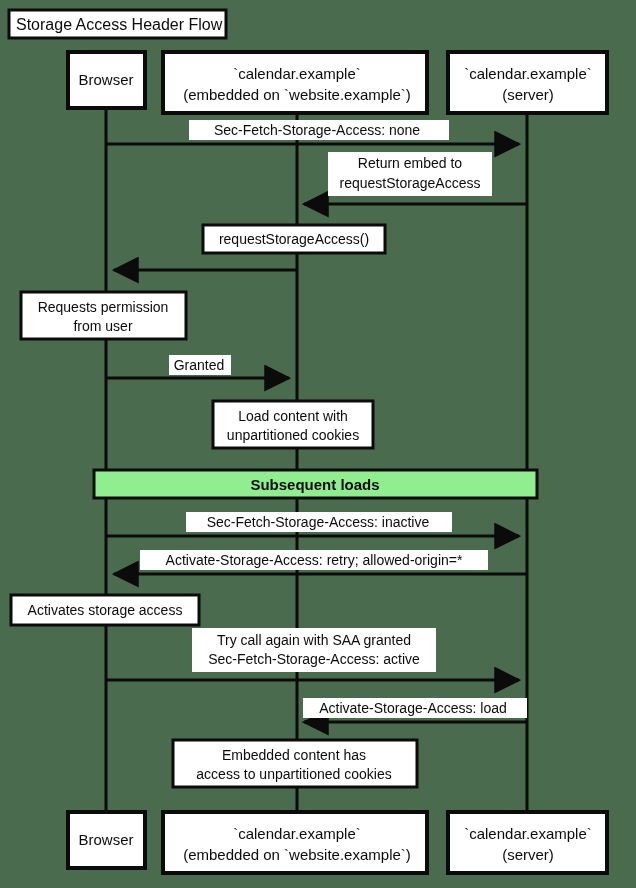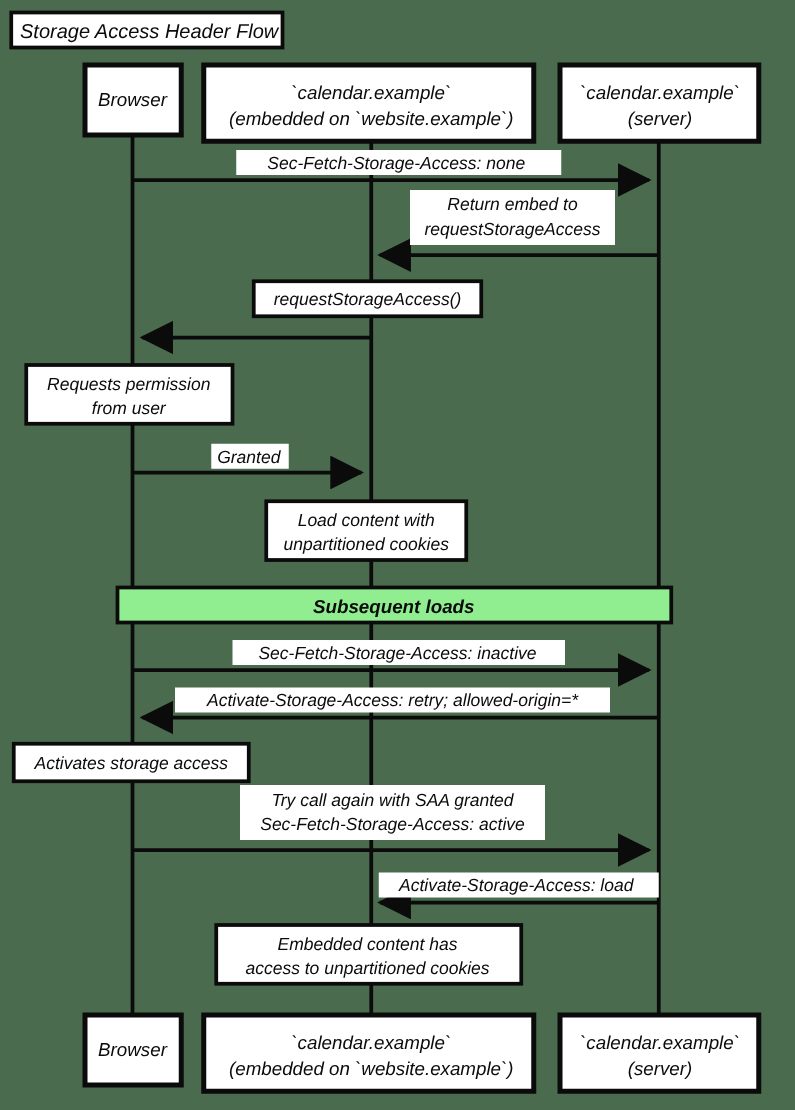--- a/index.html
+++ b/index.html
@@ -13,21 +13,20 @@
     height: 888px;
     position: relative;
     overflow: hidden;
     font-family: "Liberation Sans", sans-serif;
   }
   #diagram-root {
     position: absolute;
     left: 0; top: 0;
     width: 636px;
     height: 888px;
-    font-style: italic;
   }
   svg#seq {
     position: absolute;
     left: 0; top: 0;
     width: 636px;
     height: 888px;
     display: block;
   }
   .lifeline {
     stroke: #0b0b0b;

